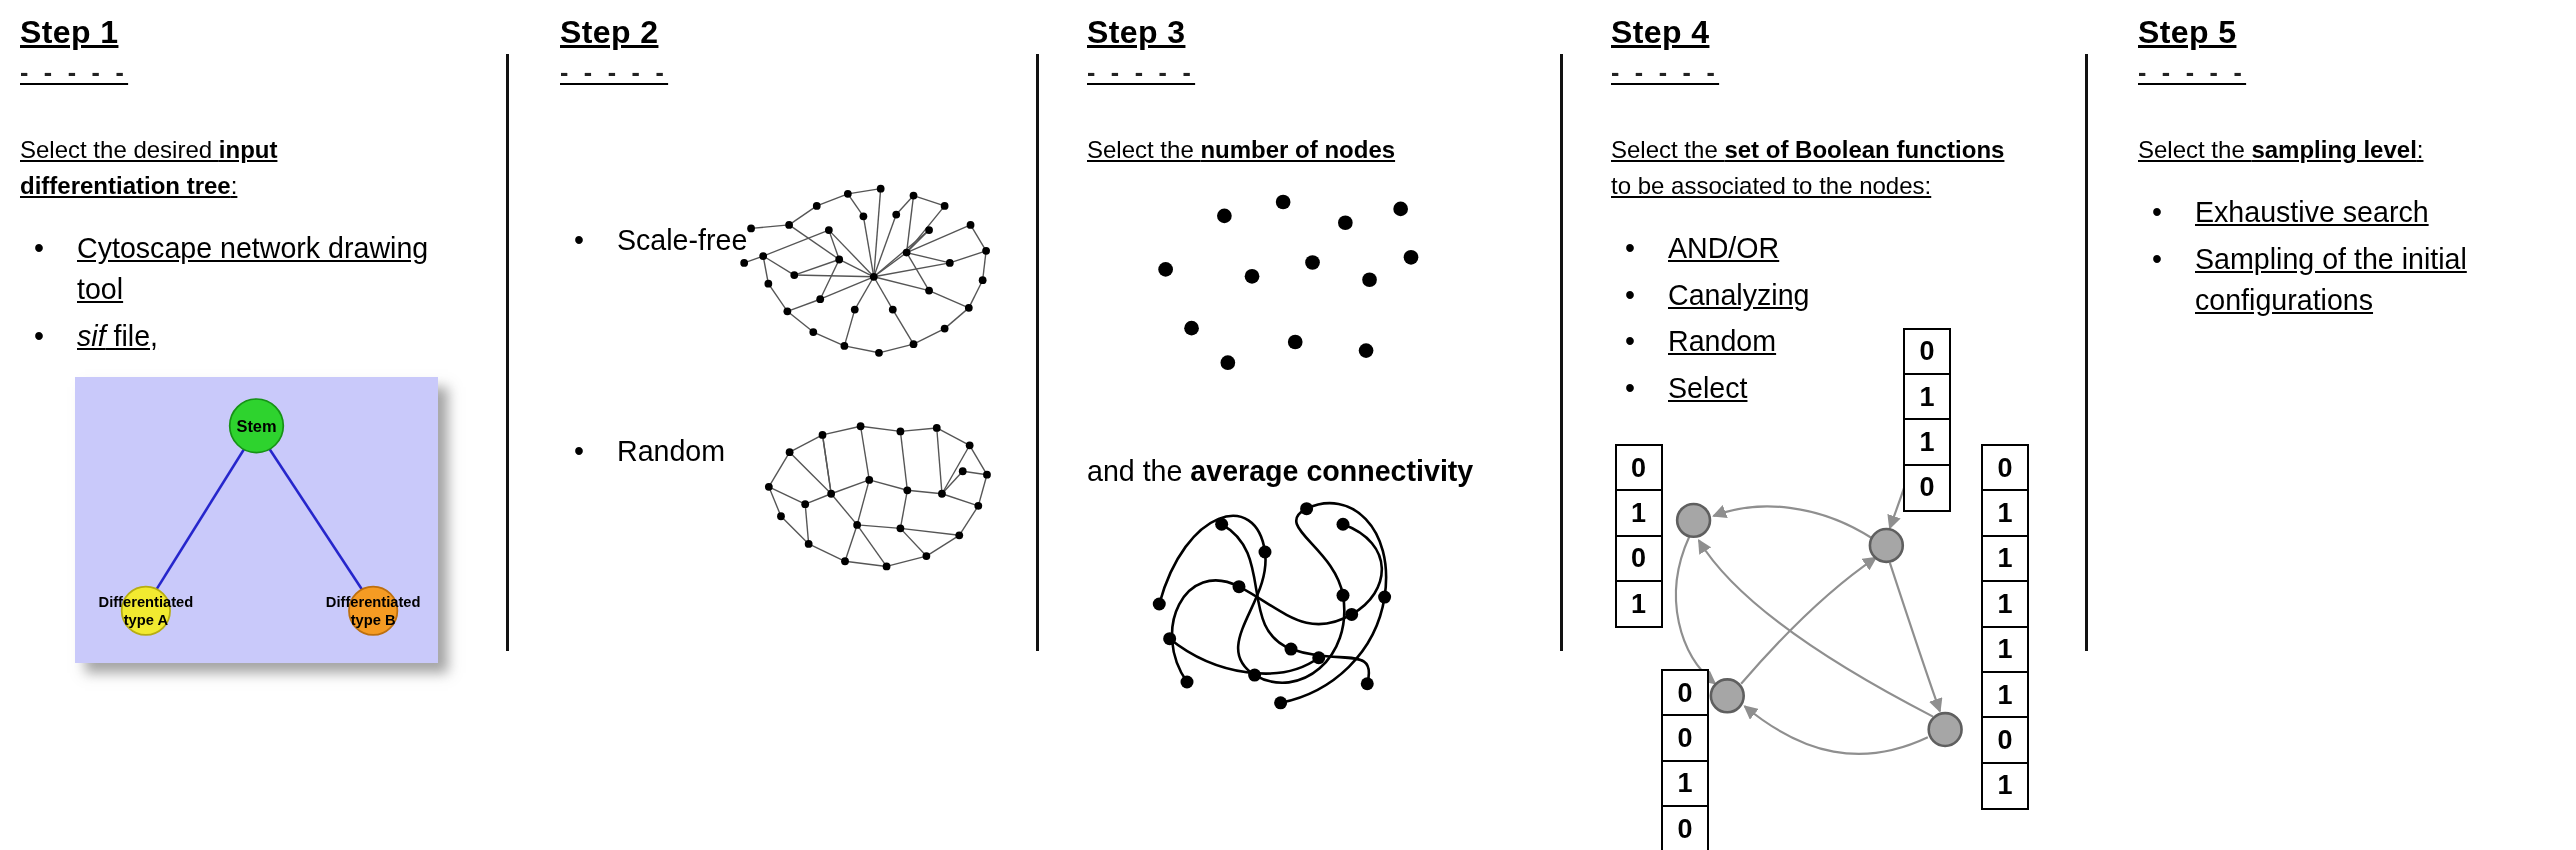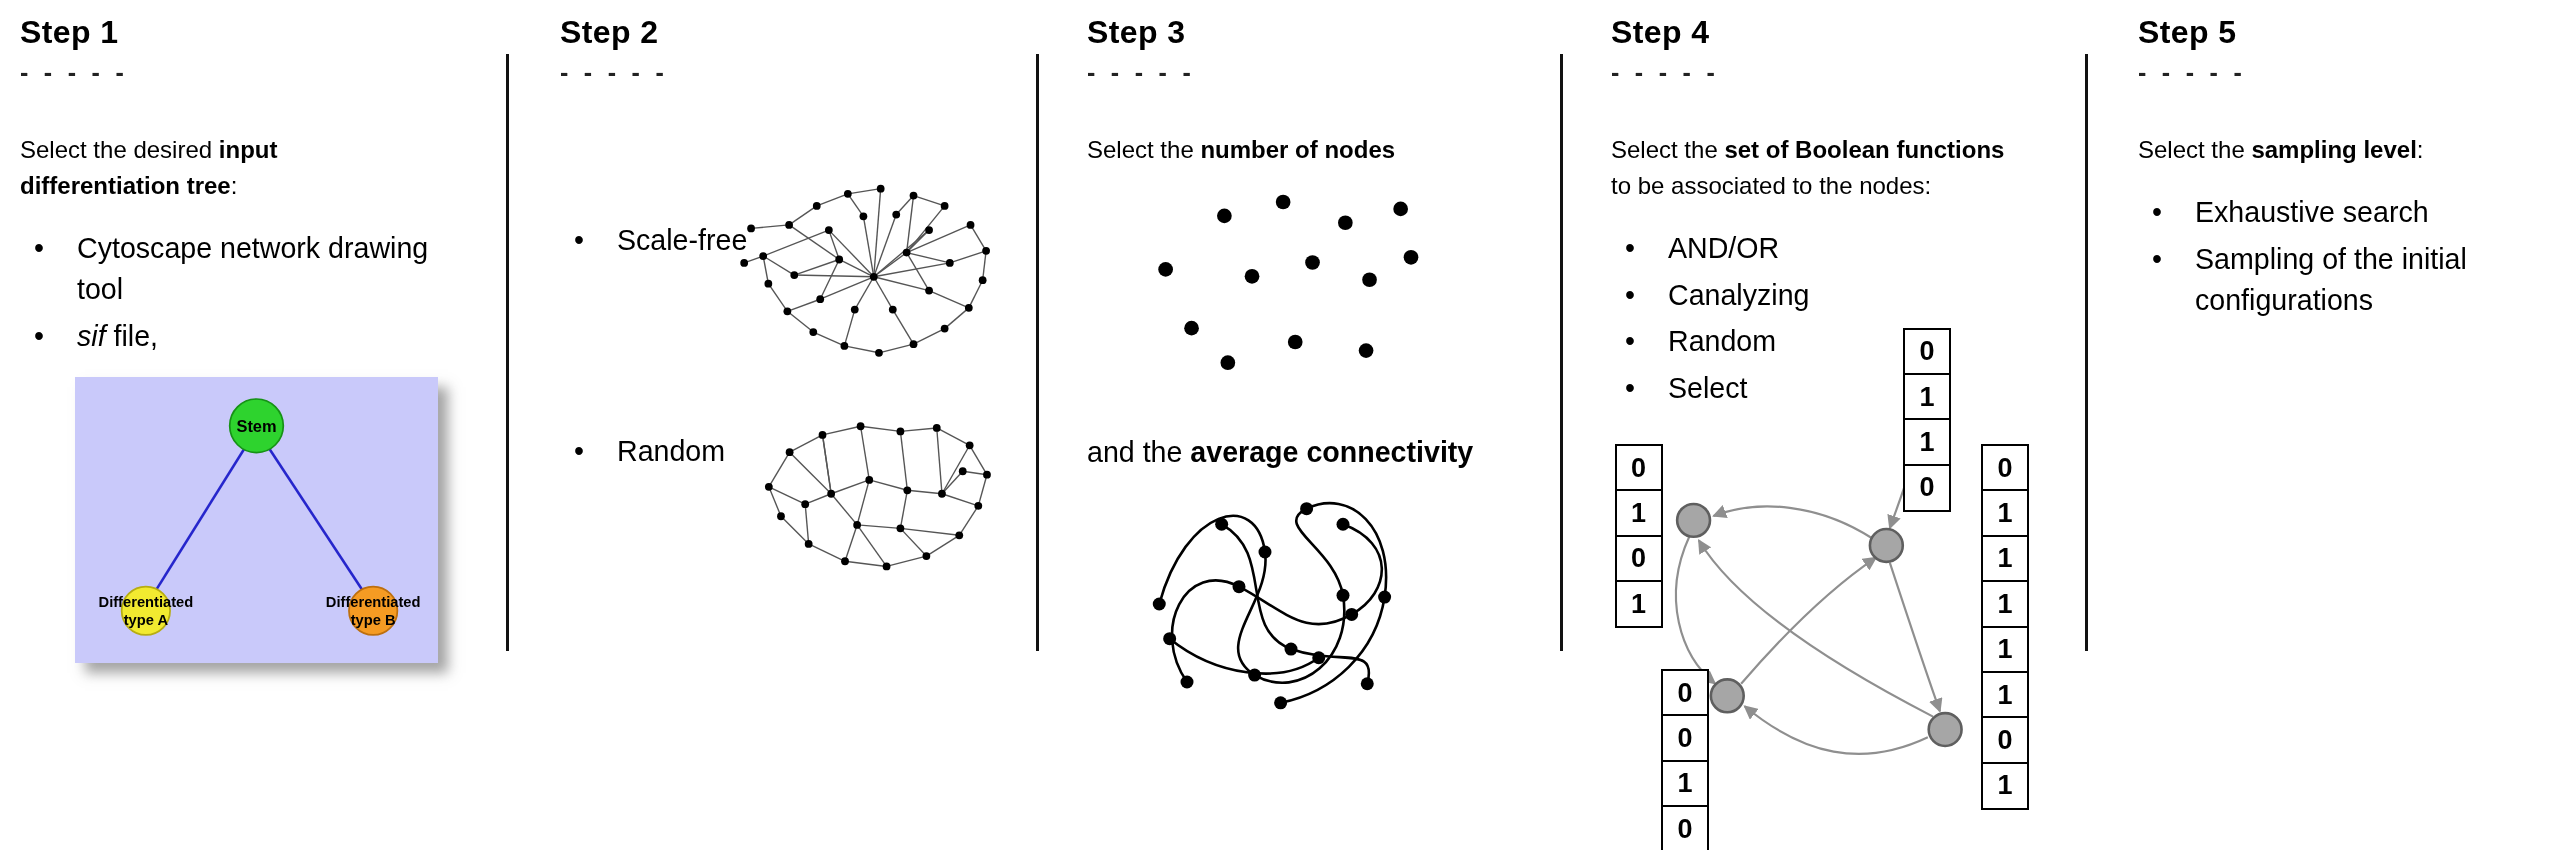--- a/index.html
+++ b/index.html
@@ -1,21 +1,21 @@
 <!DOCTYPE html>
 <html style="font-size:14px"><head>
 <meta charset="utf-8">
 <style>
   html,body{margin:0;padding:0;background:#ffffff;}
   body{font-family:"Liberation Sans","DejaVu Sans",sans-serif;color:#000;}
   .figure{position:relative;width:2576px;height:851px;background:#fff;overflow:hidden;}
 
   .divider{position:absolute;top:54px;height:597px;width:2.6px;background:#111;}
 
-  .col{position:absolute;top:0;}
+  .col{position:absolute;top:0;text-decoration:underline;}
   .step-title{font-size:32px;font-weight:bold;margin:14px 0 0 0;letter-spacing:0.4px;}
   .dashes{font-size:25px;font-weight:bold;color:#222;letter-spacing:4.3px;margin-top:7px;}
   .intro{font-size:24px;line-height:1.5;margin-top:45px;}
   .intro b{font-weight:bold;}
   .bullets{margin-top:3.5px;}
   .bullet{position:relative;font-size:28.6px;line-height:1.45;padding-left:57px;margin-top:5.2px;}
   .bullet::before{content:"\2022";position:absolute;left:14px;top:0;}
   .bullet .it{font-style:italic;}
   .abs{position:absolute;}
 
@@ -250,21 +250,21 @@
         <circle cx="58" cy="168" r="8.5" class="net-node"></circle>
         <circle cx="128" cy="108" r="8.5" class="net-node"></circle>
         <circle cx="198" cy="92" r="8.5" class="net-node"></circle>
         <circle cx="264" cy="112" r="8.5" class="net-node"></circle>
         <circle cx="312" cy="86" r="8.5" class="net-node"></circle>
         <circle cx="100" cy="208" r="8.5" class="net-node"></circle>
         <circle cx="178" cy="184" r="8.5" class="net-node"></circle>
         <circle cx="260" cy="194" r="8.5" class="net-node"></circle>
       </svg>
 
-    <p class="second-par abs" style="left:0;top:402px;width:467px"><span>and the </span><b>average connectivity</b></p>
+    <p class="second-par abs" style="left:0;top:421px;width:467px"><span>and the </span><b>average connectivity</b></p>
 
     <svg id="tangle-net" class="net-svg" style="left:48px;top:474px" width="286" height="260" viewBox="0 0 330 300">
         <path d="M28,150 C58,40 140,18 150,90 C158,148 86,198 138,232 C190,262 252,212 240,140 C230,84 158,60 198,40 C248,16 300,62 288,142 C278,206 228,252 168,264" class="tangle-path"></path>
         <path d="M60,240 C18,180 58,98 120,130 C170,156 198,192 250,162 C296,136 300,80 240,58" class="tangle-path"></path>
         <path d="M100,58 C162,92 118,178 180,202 C236,222 280,196 268,242" class="tangle-path"></path>
         <path d="M40,190 C92,232 168,244 212,212" class="tangle-path"></path>
         <circle cx="28" cy="150" r="7.5" class="net-node"></circle>
         <circle cx="150" cy="90" r="7.5" class="net-node"></circle>
         <circle cx="138" cy="232" r="7.5" class="net-node"></circle>
         <circle cx="240" cy="140" r="7.5" class="net-node"></circle>

